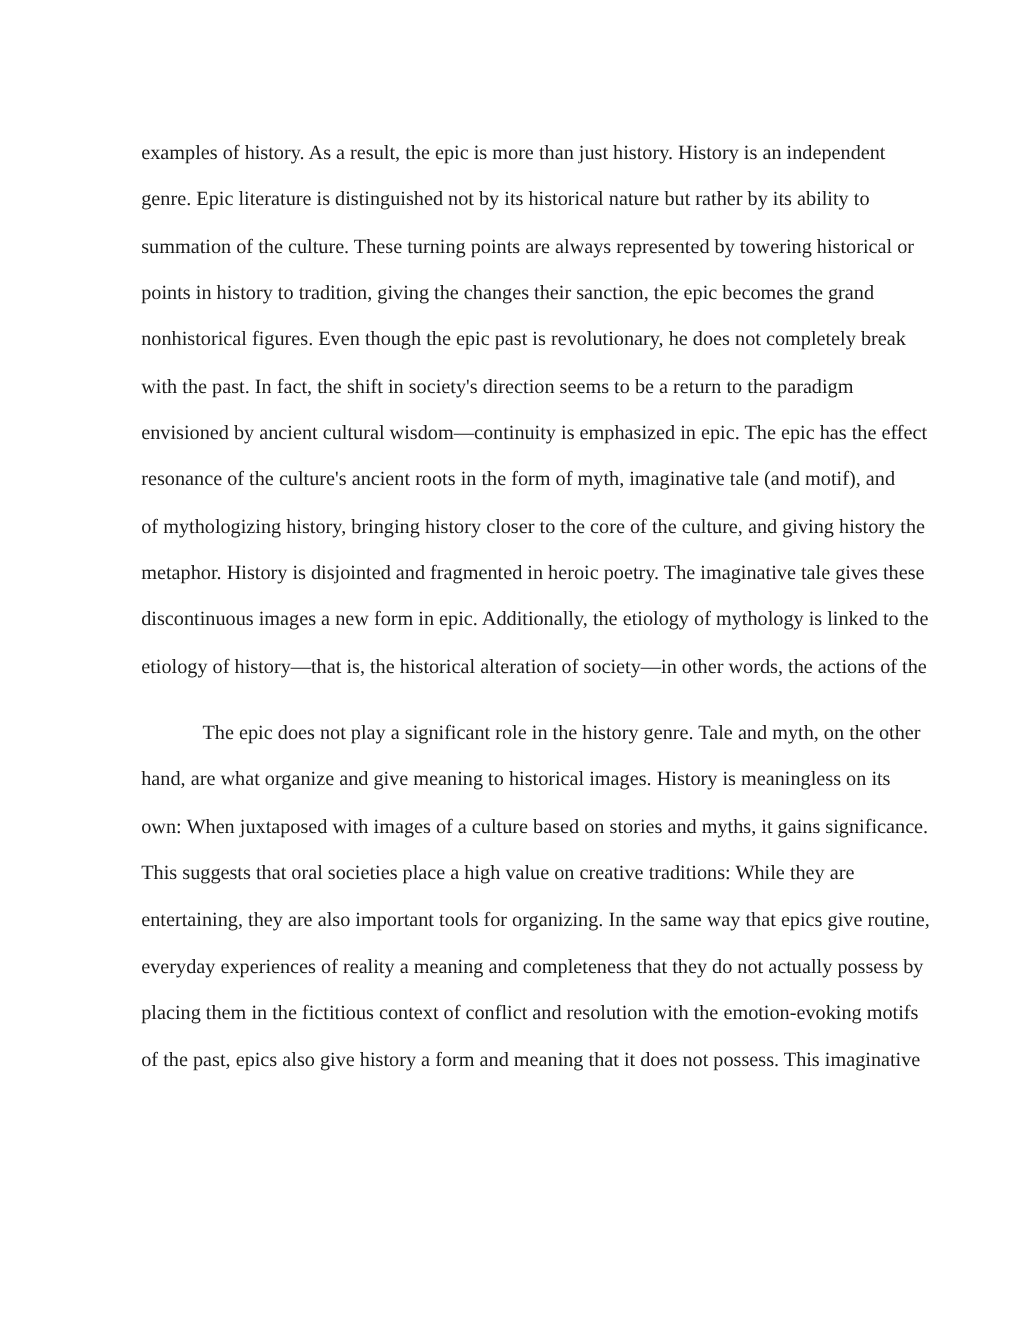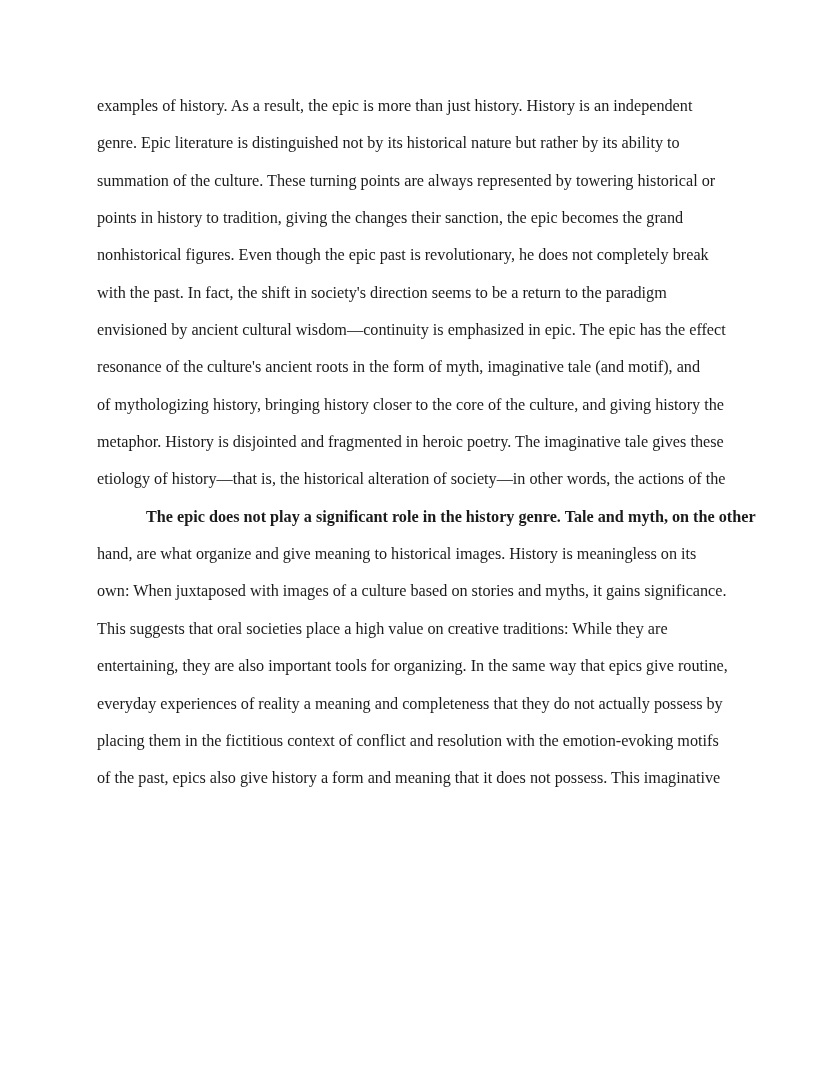--- a/index.html
+++ b/index.html
@@ -13,52 +13,52 @@
     height: 1071px;
     background: #ffffff;
     box-sizing: border-box;
     padding: 88px 97px 0 97px;
     overflow: hidden;
   }
   .doc-body {
     width: 634px;
   }
   .para {
-    margin: 0;
+    margin: 16px;
     padding: 0;
   }
   .line {
     font-family: "Liberation Serif", "DejaVu Serif", serif;
     font-size: 16.2px;
     line-height: 37.35px;
     color: #1b1b1b;
     white-space: nowrap;
     letter-spacing: 0px;
   }
   .line.first-indent {
     text-indent: 49px;
-    font-weight: bold;
   }
 </style>
 </head>
 <body>
 
 <div class="page">
   <div class="doc-body" id="doc-body">
       <div class="para">
         <div class="line">examples of history. As a result, the epic is more than just history. History is an independent</div>
         <div class="line">genre. Epic literature is distinguished not by its historical nature but rather by its ability to</div>
         <div class="line">summation of the culture. These turning points are always represented by towering historical or</div>
         <div class="line">points in history to tradition, giving the changes their sanction, the epic becomes the grand</div>
         <div class="line">nonhistorical figures. Even though the epic past is revolutionary, he does not completely break</div>
         <div class="line">with the past. In fact, the shift in society's direction seems to be a return to the paradigm</div>
         <div class="line">envisioned by ancient cultural wisdom—continuity is emphasized in epic. The epic has the effect</div>
         <div class="line">resonance of the culture's ancient roots in the form of myth, imaginative tale (and motif), and</div>
         <div class="line">of mythologizing history, bringing history closer to the core of the culture, and giving history the</div>
         <div class="line">metaphor. History is disjointed and fragmented in heroic poetry. The imaginative tale gives these</div>
+        <div class="line">discontinuous images a new form in epic. Additionally, the etiology of mythology is linked to the</div>
         <div class="line">etiology of history—that is, the historical alteration of society—in other words, the actions of the</div>
       </div>
       <div class="para">
         <div class="line first-indent">The epic does not play a significant role in the history genre. Tale and myth, on the other</div>
         <div class="line">hand, are what organize and give meaning to historical images. History is meaningless on its</div>
         <div class="line">own: When juxtaposed with images of a culture based on stories and myths, it gains significance.</div>
         <div class="line">This suggests that oral societies place a high value on creative traditions: While they are</div>
         <div class="line">entertaining, they are also important tools for organizing. In the same way that epics give routine,</div>
         <div class="line">everyday experiences of reality a meaning and completeness that they do not actually possess by</div>
         <div class="line">placing them in the fictitious context of conflict and resolution with the emotion-evoking motifs</div>

